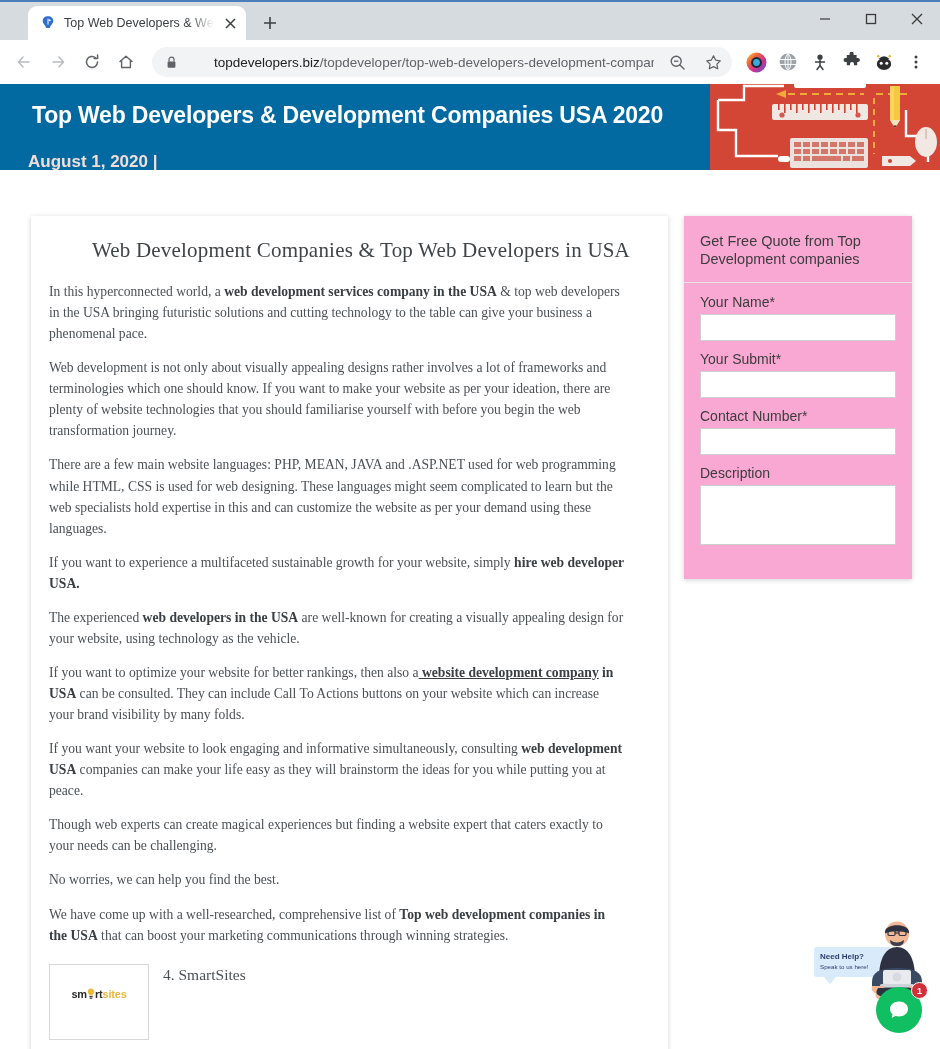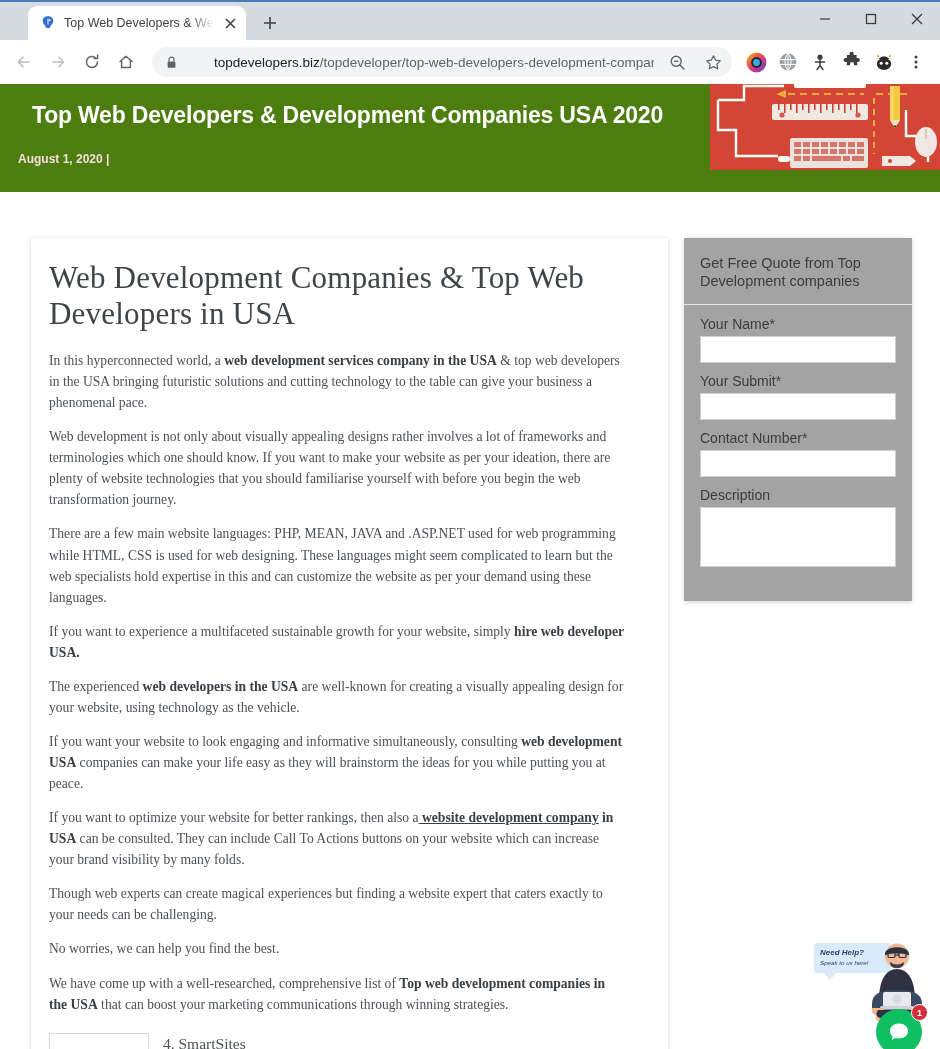--- a/index.html
+++ b/index.html
@@ -110,42 +110,42 @@
   .viewport {
     position: absolute;
     top: 84px; left: 0;
     width: 940px; height: 965px;
     background: #ffffff;
     overflow: hidden;
   }
 
   .hero {
     position: relative;
-    height: 108px;
-    background: #4d7c0f;
+    height: 86px;
+    background: #0369a1;
     overflow: hidden;
   }
   .hero-art {
     position: absolute; right: 0; top: 0;
     width: 230px; height: 86px;
     overflow: hidden;
   }
   .hero-title {
     position: absolute;
     left: 32px; top: 18px;
     font-size: 23px;
     font-weight: bold;
     color: #ffffff;
     letter-spacing: -0.2px;
     font-family: "Liberation Sans", sans-serif;
   }
   .hero-date {
     position: absolute;
-    left: 18px; top: 68px;
-    font-size: 12px;
+    left: 28px; top: 68px;
+    font-size: 17px;
     font-weight: bold;
     color: #f3ded9;
   }
 
   .page-body {
     background: #ffffff;
     padding: 0;
     position: relative;
     height: 879px;
   }
@@ -160,25 +160,26 @@
   .article {
     width: 637px;
     background: #ffffff;
     box-shadow: 0 1px 5px rgba(0,0,0,0.18);
     padding: 22px 30px 30px 18px;
     flex: 0 0 637px;
   }
 
   .article h1 {
     font-family: "Liberation Serif", serif;
-    font-size: 31px;
+    font-size: 21px;
     font-weight: normal;
     color: #3f4448;
     margin: 0 8px 18px 0;
     letter-spacing: 0.2px;
+    text-align: right;
   }
   .article p {
     font-family: "Liberation Serif", serif;
     font-size: 13.6px;
     line-height: 1.55;
     color: #4b5055;
     margin: 0 14px 13px 0;
   }
   .article p b { font-weight: bold; color: #3a3f44; }
 
@@ -213,21 +214,21 @@
   .company-name {
     font-family: "Liberation Serif", serif;
     font-size: 15.5px;
     color: #4b5055;
     margin-bottom: 14px;
   }
 
   
   .sidebar { flex: 0 0 228px; width: 228px; }
   .quote-card {
-    background: #a3a3a3;
+    background: #f9a8d4;
     box-shadow: 0 1px 5px rgba(0,0,0,0.18);
     width: 228px;
   }
   .quote-head {
     padding: 16px 16px 14px 16px;
     border-bottom: 1px solid #e4e4e4;
   }
   .quote-head h2 {
     font-size: 14.5px;
     font-weight: normal;
@@ -278,26 +279,25 @@
   }
 
   
   .chat-widget {
     position: absolute;
     right: 8px; bottom: 14px;
     width: 122px; height: 115px;
   }
   .chat-bubble-text {
     position: absolute;
-    left: 4px; top: 1px;
+    left: 4px; top: 27px;
     width: 77px;
     background: #d9eafb;
     padding: 5px 6px 7px 6px;
     border-radius: 3px;
-    font-style: italic;
   }
   .chat-bubble-text:after {
     content:"";
     position:absolute;
     left: 9px; bottom: -7px;
     border-left: 7px solid transparent;
     border-right: 7px solid transparent;
     border-top: 8px solid #d9eafb;
   }
   .chat-need {
@@ -550,22 +550,22 @@
       <div class="layout">
 
         <div class="article">
           <h1>Web Development Companies &amp; Top Web Developers in USA</h1>
           <div id="article-paragraphs">
               <p>In this hyperconnected world, a <b>web development services company in the USA</b> &amp; top web developers in the USA bringing futuristic solutions and cutting technology to the table can give your business a phenomenal pace.</p>
               <p>Web development is not only about visually appealing designs rather involves a lot of frameworks and terminologies which one should know. If you want to make your website as per your ideation, there are plenty of website technologies that you should familiarise yourself with before you begin the web transformation journey.</p>
               <p>There are a few main website languages:  PHP, MEAN, JAVA and .ASP.NET used for web programming while HTML, CSS is used for web designing. These languages might seem complicated to learn but the web specialists hold expertise in this and can customize the website as per your demand using these languages.</p>
               <p>If you want to experience a multifaceted sustainable growth for your website, simply <b>hire web developer USA.</b></p>
               <p>The experienced <b>web developers in the USA</b> are well-known for creating a visually appealing design for your website, using technology as the vehicle.</p>
+              <p>If you want to optimize your website for better rankings, then also a<b class="bold" style="text-decoration: underline;"> website development company</b><b> in USA</b> can be consulted. They can include Call To Actions buttons on your website which can increase your brand visibility by many folds.</p>
               <p>If you want your website to look engaging and informative simultaneously, consulting <b>web development USA</b> companies can make your life easy as they will brainstorm the ideas for you while putting you at peace.</p>
-              <p>If you want to optimize your website for better rankings, then also a<b class="bold" style="text-decoration: underline;"> website development company</b><b> in USA</b> can be consulted. They can include Call To Actions buttons on your website which can increase your brand visibility by many folds.</p>
               <p>Though web experts can create magical experiences but finding a website expert that caters exactly to your needs can be challenging.</p>
               <p>No worries, we can help you find the best.</p>
               <p>We have come up with a well-researched, comprehensive list of <b>Top web development companies in the USA</b> that can boost your marketing communications through winning strategies.</p>
             </div>
 
           <div class="company">
             <div class="logo-box">
               <span class="logo-word">
                 <span class="logo-dark">sm</span>
                 <span class="bulb">

